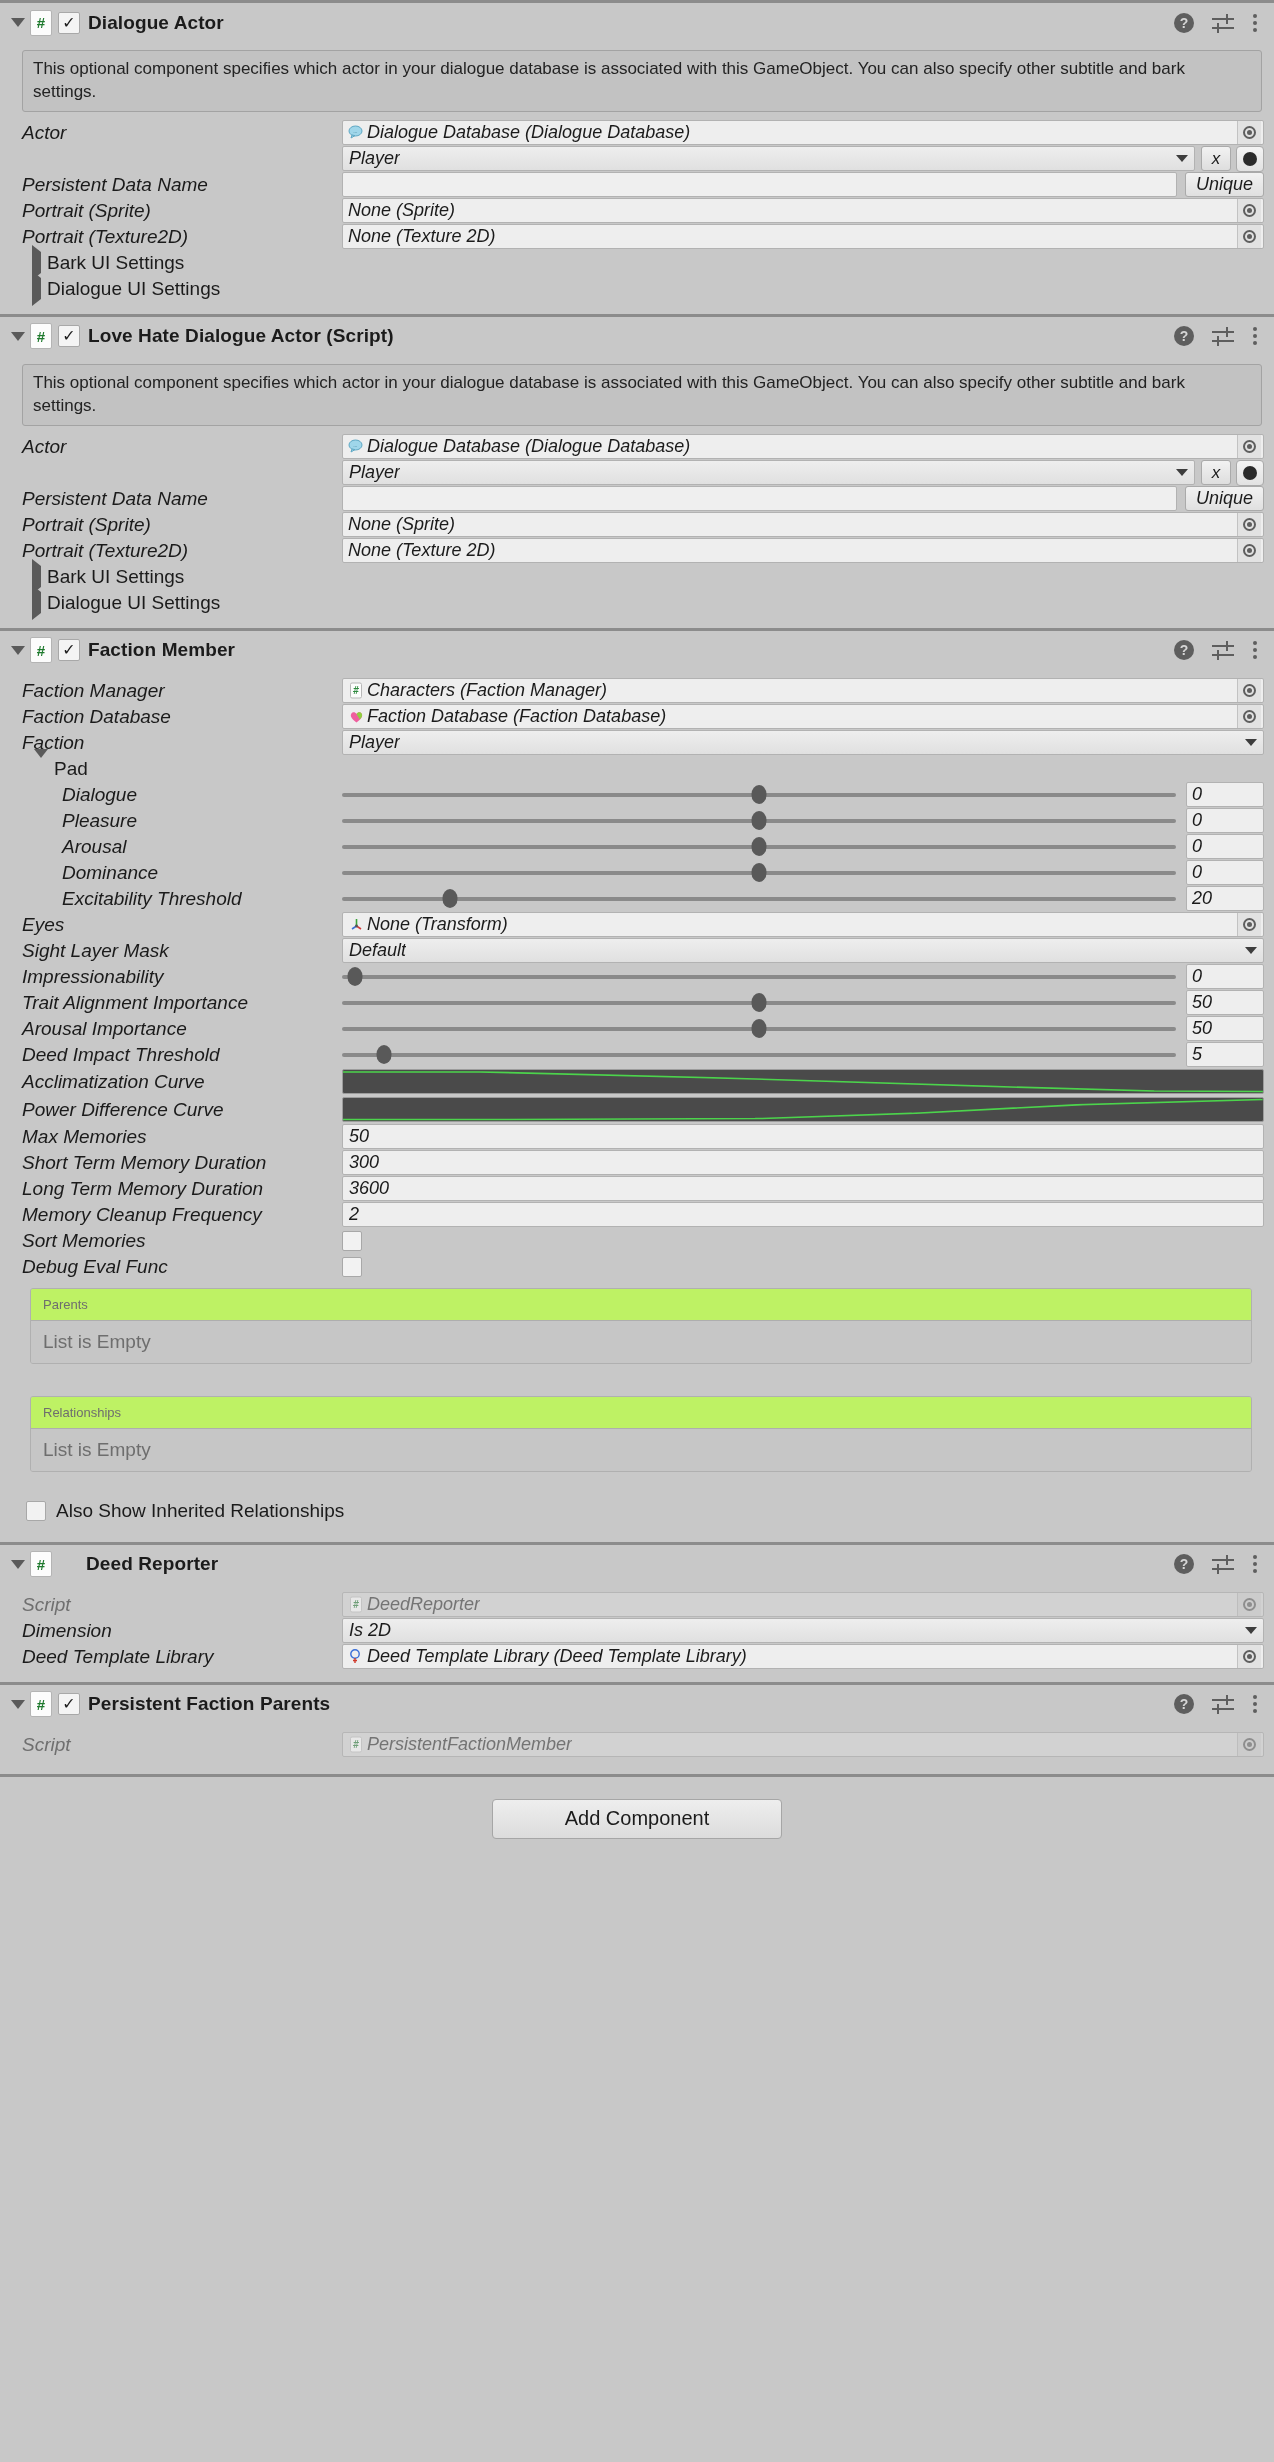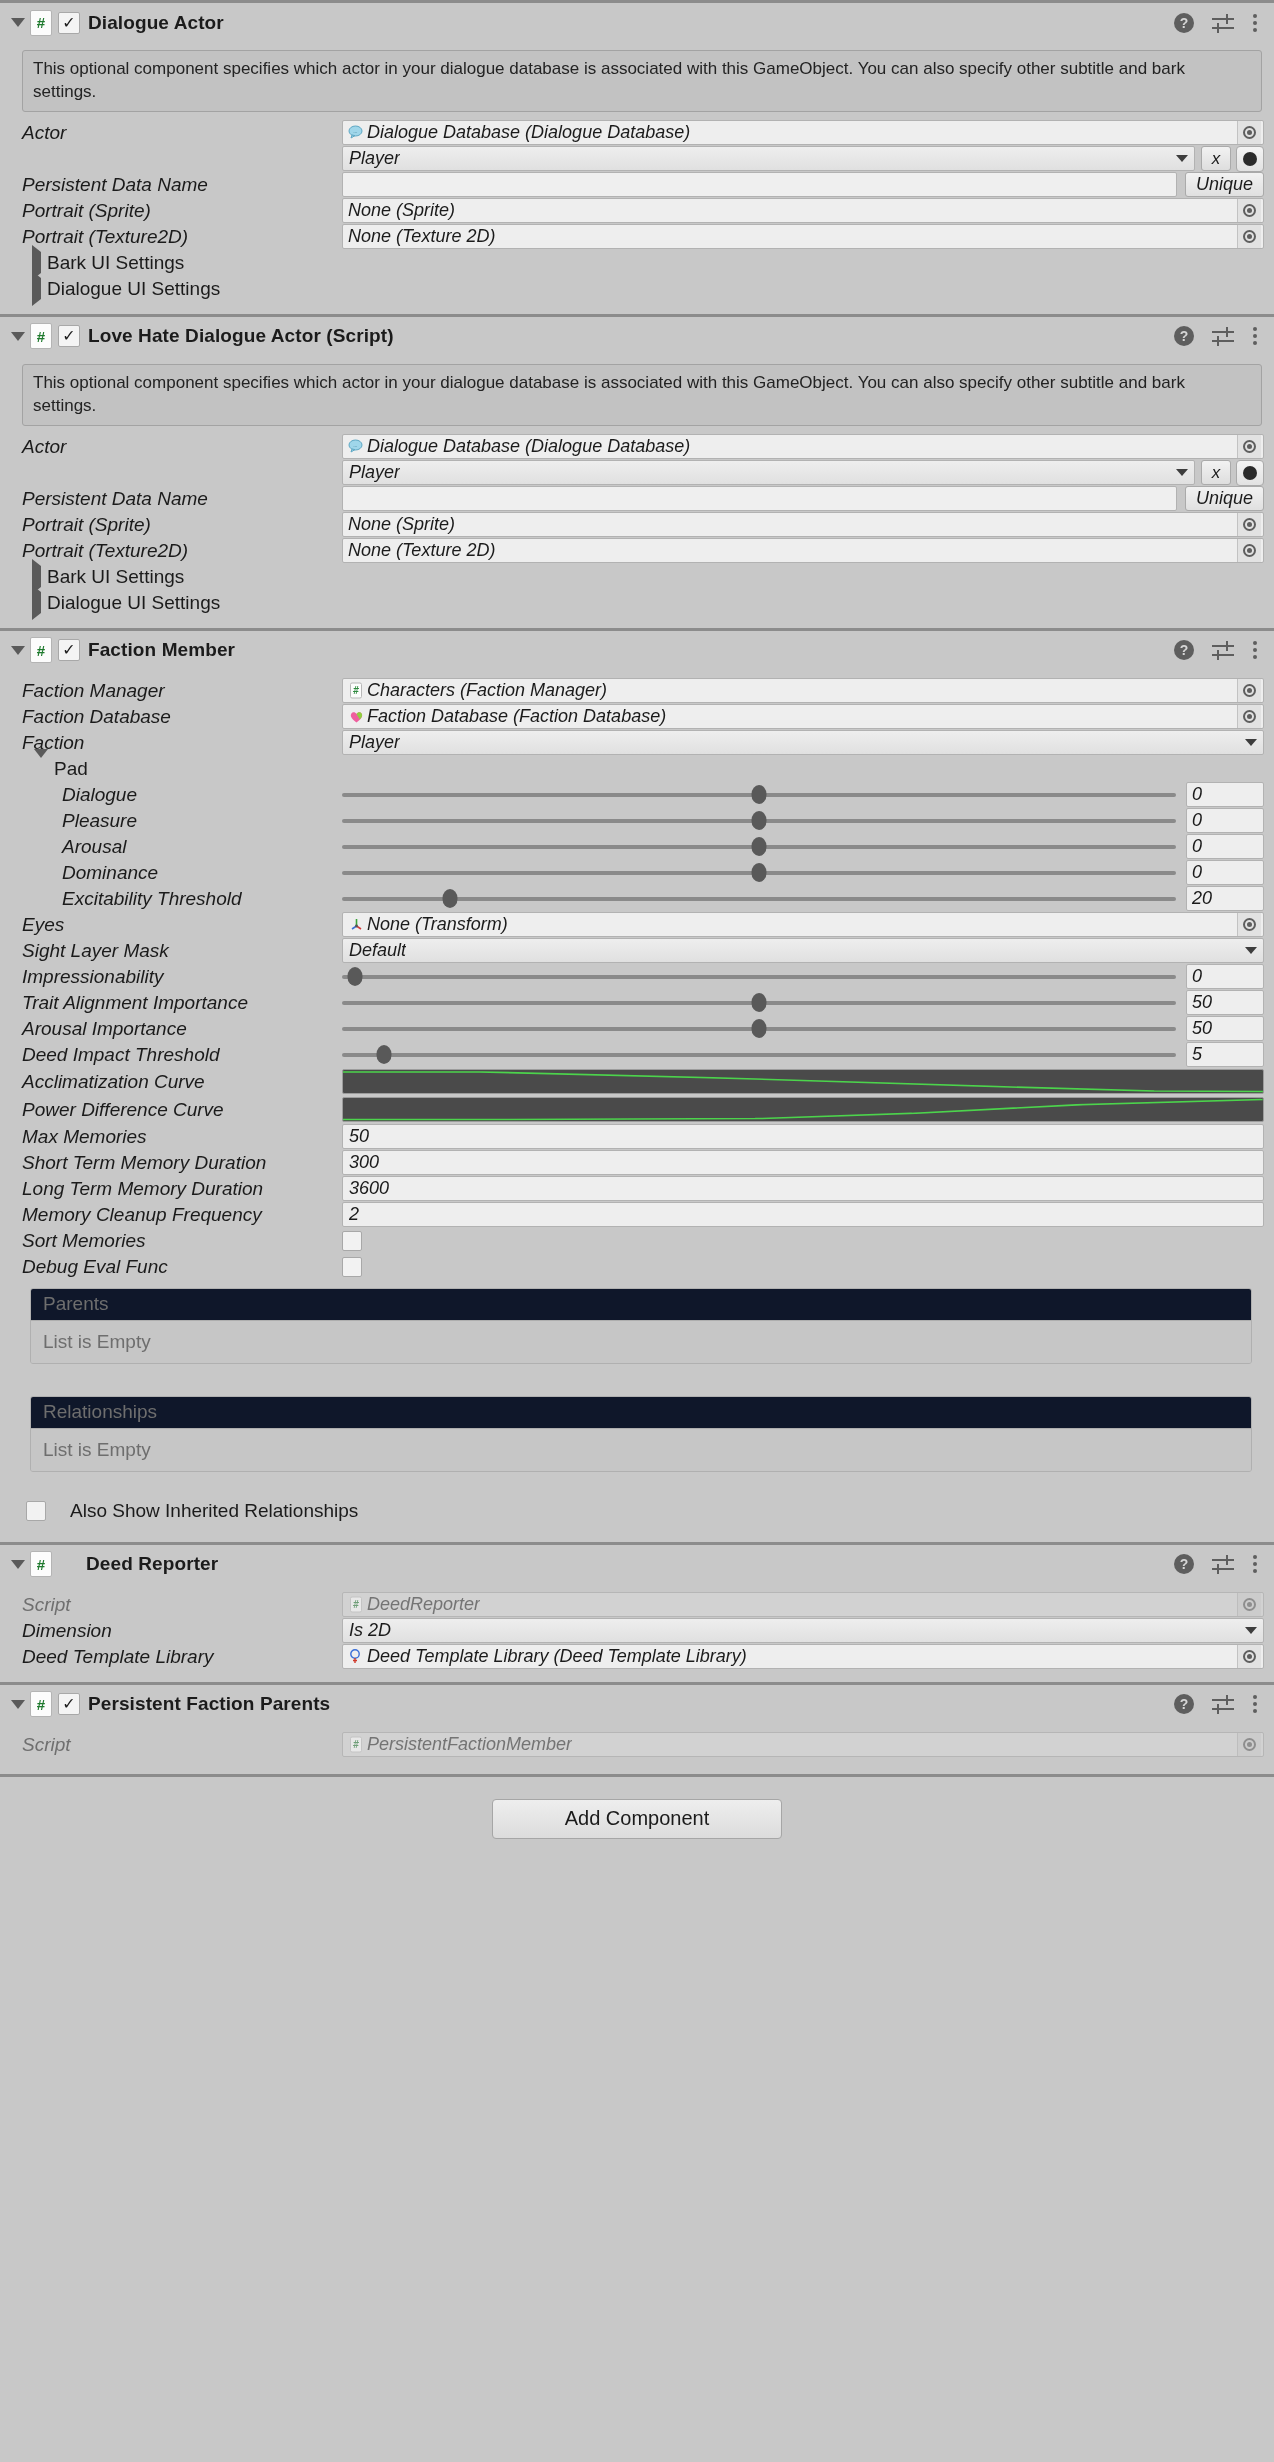--- a/index.html
+++ b/index.html
@@ -150,40 +150,40 @@
   }
 
   
   .foldrow{ display:flex;align-items:center;height:26px;padding-left:32px; }
   .foldrow .ftri{ margin-right:6px; }
   .foldrow.sub{ padding-left:34px; }
   .foldrow .flabel{ font-size:19px; }
 
   
   .listbox{ margin:8px 22px 0 30px; border:1px solid #b0b0b0; border-radius:3px; overflow:hidden; }
-  .listbox .lhead{ height:32px; background:#0f172a; display:flex;align-items:center;padding-left:12px;
-    font-size:19px;color:#6e6e6e; border-bottom:1px solid #aeaeae; }
+  .listbox .lhead{ height:32px; background:#bef264; display:flex;align-items:center;padding-left:12px;
+    font-size:13px;color:#6e6e6e; border-bottom:1px solid #aeaeae; }
   .listbox .lbody{ height:42px; background:#c6c6c6; display:flex;align-items:center;padding-left:12px;
     font-size:19px;color:#6e6e6e; }
 
   .spacer8{ height:8px; }
   .spacer12{ height:12px; }
   .spacer16{ height:16px; }
   .spacer24{ height:24px; }
 
   
   .footer{ border-top:3px solid #8c8c8c; padding-top:22px; display:flex; justify-content:center; }
   .add-comp{
     width:290px;height:40px;
     background-image:linear-gradient(#eeeeee,#dcdcdc);
     border:1px solid #a6a6a6;border-radius:4px;
     display:flex;align-items:center;justify-content:center;
     font-size:20px;color:#1b1b1b;
   }
-  .cbrow{ display:flex;align-items:center;height:30px;padding-left:26px;gap:24px; }
+  .cbrow{ display:flex;align-items:center;height:30px;padding-left:26px;gap:10px; }
 </style>
 </head>
 <body>
 
 <div class="inspector">
 
   <div class="comp-header first">
     <span class="foldout-tri">
         <span class="tri-down"></span>
       </span>

